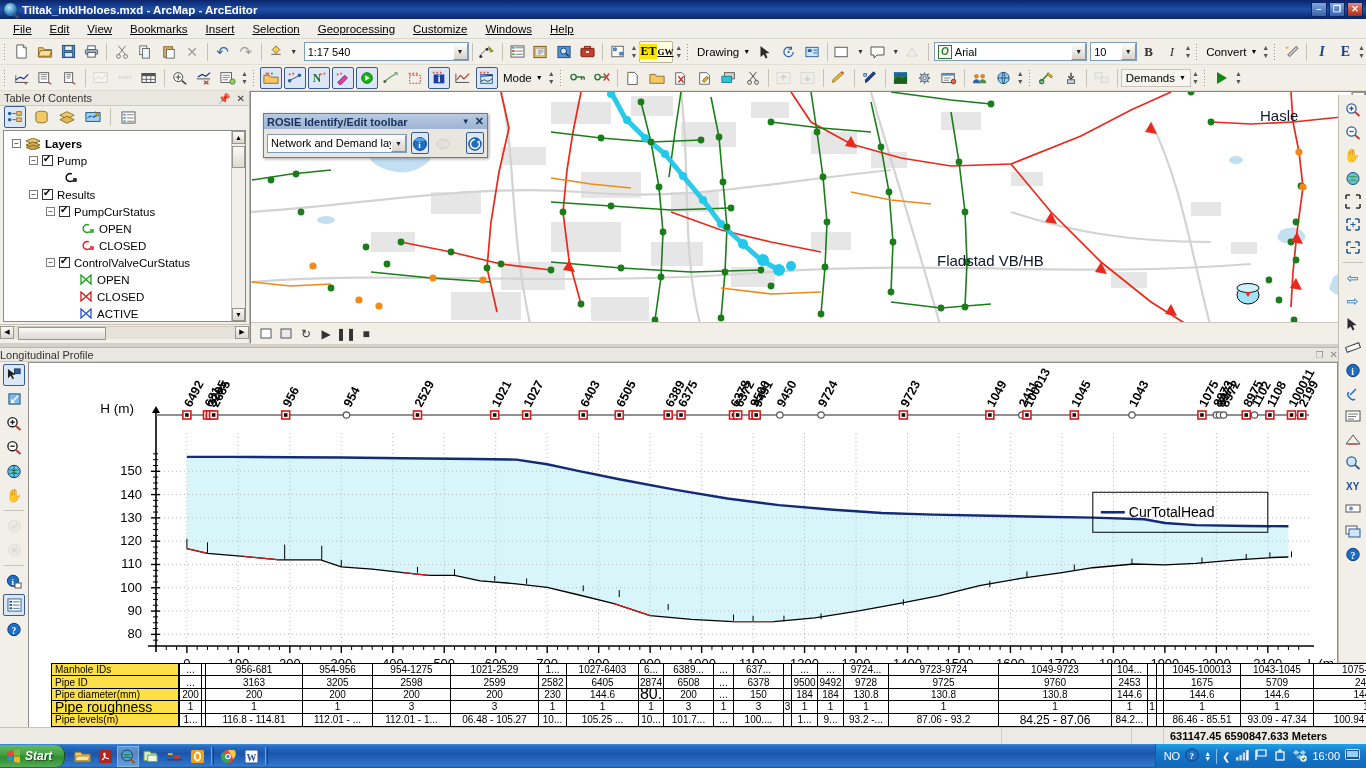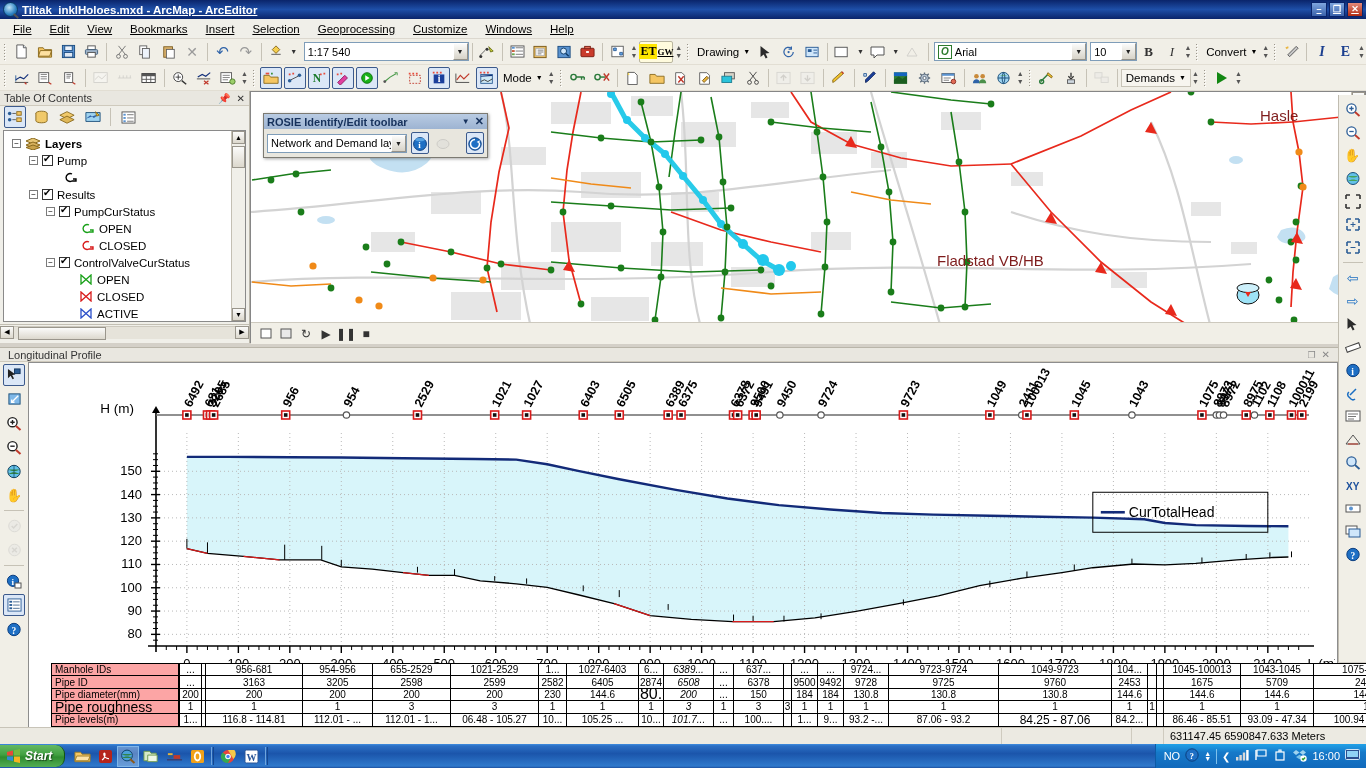--- a/index.html
+++ b/index.html
@@ -11,21 +11,21 @@
     font-size: 11px;
     background: #d4d0c8;
   }
   #app { position: relative; width: 1366px; height: 768px; }
 
   
   .titlebar {
     height: 19px;
     background: linear-gradient(to bottom,#0a246a 0%,#1e4fa8 50%,#0a246a 100%);
     color: #fff; font-weight: bold; font-size: 11.5px;
-    display: flex; align-items: center; padding-left: 3px; text-decoration: underline;
+    display: flex; align-items: center; padding-left: 3px;
   }
   .titlebar .tbicon {
     width: 15px; height: 15px; margin-right: 4px;
     background: radial-gradient(circle at 40% 35%, #bfe3f7 0%, #2a7fc0 60%, #134a78 100%);
     border-radius: 50%; border: 1px solid #0b3a63;
     position: relative;
   }
   .titlebar .tbicon:after {
     content:''; position:absolute; width:6px; height:2px; background:#555;
     right:-2px; bottom:-1px; transform: rotate(40deg);
@@ -130,21 +130,21 @@
   .hbar { height:15px; background:#f0efe9; display:flex; align-items:center; border-top:1px solid #c3bfb3;}
   .hbar .ar { width:14px; height:13px; background:linear-gradient(to bottom,#fbfbfa,#dcd8cd);
     border:1px solid #9a968c; font-size:7px; display:flex; align-items:center; justify-content:center;}
   .hbar .track { flex:1; height:13px; background:#e6e3da; border-top:1px solid #cdc9be; position:relative;}
   .hbar .thumb { position:absolute; left:4px; top:0; width:88px; height:13px;
     background:linear-gradient(to bottom,#fbfbfa,#dcd8cd); border:1px solid #9a968c;}
 
   
   .mapwrap { flex:1; position:relative; background:#fff; border:1px solid #868686; }
   .mapcanvas { position:absolute; inset:0; overflow:hidden; background:#fff; }
-  .maplabel { position:absolute; font-size:15px; color:#7f1d1d; white-space:nowrap; }
+  .maplabel { position:absolute; font-size:15px; color:#0f172a; white-space:nowrap; }
   .mapsb-v { position:absolute; right:0; top:0; width:14px; bottom:14px; background:#f0efe9; border-left:1px solid #c3bfb3; }
   .mapsb-h { position:absolute; left:0; right:14px; bottom:0; height:14px; background:#f0efe9; border-top:1px solid #c3bfb3; }
   .sbar-btn { width:13px; height:13px; background:linear-gradient(to bottom,#fbfbfa,#dcd8cd); border:1px solid #9a968c;
     font-size:7px; display:flex; align-items:center; justify-content:center; }
 
   
   .rosie {
     position:absolute; left:263px; top:113px; width:225px;
     background:#e8e6de; border:1px solid #7c7a72; z-index:40;
     box-shadow:1px 1px 3px rgba(0,0,0,.35);
@@ -162,21 +162,21 @@
     display:flex; flex-direction:column; align-items:center; padding-top:3px; gap:1px;
   }
 
   
   .lp {
     position:absolute; left:0; right:28px; top:347px; bottom:38px;
     background:#f1efe7; border-top:1px solid #b9b5a9;
   }
   .lp-head {
     height:14px; background:#e9e7e0; display:flex; align-items:center;
-    padding:0 8px; font-size:11px; color:#333; border-bottom:1px solid #cfcabd;
+    padding:0 0; font-size:11px; color:#333; border-bottom:1px solid #cfcabd;
   }
   .lp-head .t { flex:1; }
   .lp-left {
     position:absolute; left:0; top:14px; width:28px; bottom:0;
     display:flex; flex-direction:column; align-items:center; padding-top:2px; gap:2px;
   }
   .chartarea {
     position:absolute; left:28px; right:0; top:14px; bottom:0;
     background:#fff; border:1px solid #8d8d8d;
   }
@@ -1712,21 +1712,21 @@
           <line x1="157.88392857142856" y1="185.6305882352941" x2="178.47321428571428" y2="190.2894117647059" stroke="#d81b1b" stroke-width="1.3"></line>
           <line x1="214.50446428571428" y1="193.31764705882352" x2="250.53571428571428" y2="196.81176470588235" stroke="#d81b1b" stroke-width="1.3"></line>
           <line x1="374.07142857142856" y1="209.6235294117647" x2="399.8080357142857" y2="212.41882352941178" stroke="#d81b1b" stroke-width="1.3"></line>
           <line x1="585.1116071428571" y1="240.60470588235293" x2="621.1428571428571" y2="252.71764705882353" stroke="#d81b1b" stroke-width="1.3"></line>
           <line x1="703.5" y1="258.54117647058825" x2="744.6785714285714" y2="258.54117647058825" stroke="#d81b1b" stroke-width="1.3"></line>
           <rect x="1063.8125" y="129.25882352941176" width="175" height="40" fill="none" stroke="#000" stroke-width="1"></rect>
           <line x1="1071.8125" y1="149.25882352941176" x2="1095.8125" y2="149.25882352941176" stroke="#122a78" stroke-width="2.6"></line>
           <text x="1099.8125" y="154.25882352941176" font-size="14" font-family="'Liberation Sans', sans-serif" fill="#000" text-anchor="start">CurTotalHead</text>
         </svg>
       <div id="data-table" style="position:absolute;left:0;top:300px;width:1306px;height:62px;">
-          <div style="position: absolute; left: 22px; top: 0px; width: 128px; border: 1px solid rgb(0, 0, 0); background: #fca5a5;">
+          <div style="position: absolute; left: 22px; top: 0px; width: 128px; border: 1px solid rgb(0, 0, 0); background: #fde047;">
             <div style="height: 12.4px; border-bottom: 1px solid rgb(0, 0, 0); font-size: 10px; padding-left: 3px; display: flex; align-items: center; white-space: nowrap;">Manhole IDs</div>
             <div style="height: 12.4px; border-bottom: 1px solid rgb(0, 0, 0); font-size: 10px; padding-left: 3px; display: flex; align-items: center; white-space: nowrap;">Pipe ID</div>
             <div style="height: 12.4px; border-bottom: 1px solid rgb(0, 0, 0); font-size: 10px; padding-left: 3px; display: flex; align-items: center; white-space: nowrap;">Pipe diameter(mm)</div>
             <div style="height: 12.4px; border-bottom: 1px solid rgb(0, 0, 0); font-size: 14px; padding-left: 3px; display: flex; align-items: center; white-space: nowrap;">Pipe roughness</div>
             <div style="height: 12.4px; border-bottom: none; font-size: 10px; padding-left: 3px; display: flex; align-items: center; white-space: nowrap;">Pipe levels(m)</div>
           </div>
           <div style="position: absolute; left: 150px; top: 0px; border: 1px solid rgb(0, 0, 0); background: rgb(255, 255, 255); display: flex;">
             <div style="width: 22px; border-right: 1px solid rgb(0, 0, 0);">
               <div style="height: 12.4px; border-bottom: 1px solid rgb(0, 0, 0); font-size: 10px; display: flex; align-items: center; justify-content: center; overflow: hidden; white-space: nowrap;">...</div>
               <div style="height: 12.4px; border-bottom: 1px solid rgb(0, 0, 0); font-size: 10px; display: flex; align-items: center; justify-content: center; overflow: hidden; white-space: nowrap;">...</div>
@@ -1749,21 +1749,21 @@
               <div style="height: 12.4px; border-bottom: none; font-size: 10px; display: flex; align-items: center; justify-content: center; overflow: hidden; white-space: nowrap;">116.8 - 114.81</div>
             </div>
             <div style="width: 70px; border-right: 1px solid rgb(0, 0, 0);">
               <div style="height: 12.4px; border-bottom: 1px solid rgb(0, 0, 0); font-size: 10px; display: flex; align-items: center; justify-content: center; overflow: hidden; white-space: nowrap;">954-956</div>
               <div style="height: 12.4px; border-bottom: 1px solid rgb(0, 0, 0); font-size: 10px; display: flex; align-items: center; justify-content: center; overflow: hidden; white-space: nowrap;">3205</div>
               <div style="height: 12.4px; border-bottom: 1px solid rgb(0, 0, 0); font-size: 10px; display: flex; align-items: center; justify-content: center; overflow: hidden; white-space: nowrap;">200</div>
               <div style="height: 12.4px; border-bottom: 1px solid rgb(0, 0, 0); font-size: 10px; display: flex; align-items: center; justify-content: center; overflow: hidden; white-space: nowrap;">1</div>
               <div style="height: 12.4px; border-bottom: none; font-size: 10px; display: flex; align-items: center; justify-content: center; overflow: hidden; white-space: nowrap;">112.01 - ...</div>
             </div>
             <div style="width: 78px; border-right: 1px solid rgb(0, 0, 0);">
-              <div style="height: 12.4px; border-bottom: 1px solid rgb(0, 0, 0); font-size: 10px; display: flex; align-items: center; justify-content: center; overflow: hidden; white-space: nowrap;">655-2529</div>
+              <div style="height: 12.4px; border-bottom: 1px solid rgb(0, 0, 0); font-size: 10px; display: flex; align-items: center; justify-content: center; overflow: hidden; white-space: nowrap;">954-1275</div>
               <div style="height: 12.4px; border-bottom: 1px solid rgb(0, 0, 0); font-size: 10px; display: flex; align-items: center; justify-content: center; overflow: hidden; white-space: nowrap;">2598</div>
               <div style="height: 12.4px; border-bottom: 1px solid rgb(0, 0, 0); font-size: 10px; display: flex; align-items: center; justify-content: center; overflow: hidden; white-space: nowrap;">200</div>
               <div style="height: 12.4px; border-bottom: 1px solid rgb(0, 0, 0); font-size: 10px; display: flex; align-items: center; justify-content: center; overflow: hidden; white-space: nowrap;">3</div>
               <div style="height: 12.4px; border-bottom: none; font-size: 10px; display: flex; align-items: center; justify-content: center; overflow: hidden; white-space: nowrap;">112.01 - 1...</div>
             </div>
             <div style="width: 88px; border-right: 1px solid rgb(0, 0, 0);">
               <div style="height: 12.4px; border-bottom: 1px solid rgb(0, 0, 0); font-size: 10px; display: flex; align-items: center; justify-content: center; overflow: hidden; white-space: nowrap;">1021-2529</div>
               <div style="height: 12.4px; border-bottom: 1px solid rgb(0, 0, 0); font-size: 10px; display: flex; align-items: center; justify-content: center; overflow: hidden; white-space: nowrap;">2599</div>
               <div style="height: 12.4px; border-bottom: 1px solid rgb(0, 0, 0); font-size: 10px; display: flex; align-items: center; justify-content: center; overflow: hidden; white-space: nowrap;">200</div>
               <div style="height: 12.4px; border-bottom: 1px solid rgb(0, 0, 0); font-size: 10px; display: flex; align-items: center; justify-content: center; overflow: hidden; white-space: nowrap;">3</div>
@@ -1783,21 +1783,21 @@
               <div style="height: 12.4px; border-bottom: 1px solid rgb(0, 0, 0); font-size: 10px; display: flex; align-items: center; justify-content: center; overflow: hidden; white-space: nowrap;">1</div>
               <div style="height: 12.4px; border-bottom: none; font-size: 10px; display: flex; align-items: center; justify-content: center; overflow: hidden; white-space: nowrap;">105.25 ...</div>
             </div>
             <div style="width: 25px; border-right: 1px solid rgb(0, 0, 0);">
               <div style="height: 12.4px; border-bottom: 1px solid rgb(0, 0, 0); font-size: 10px; display: flex; align-items: center; justify-content: center; overflow: hidden; white-space: nowrap;">6...</div>
               <div style="height: 12.4px; border-bottom: 1px solid rgb(0, 0, 0); font-size: 10px; display: flex; align-items: center; justify-content: center; overflow: hidden; white-space: nowrap;">2874</div>
               <div style="height: 12.4px; border-bottom: 1px solid rgb(0, 0, 0); font-size: 16px; display: flex; align-items: center; justify-content: center; overflow: hidden; white-space: nowrap;">180.8</div>
               <div style="height: 12.4px; border-bottom: 1px solid rgb(0, 0, 0); font-size: 10px; display: flex; align-items: center; justify-content: center; overflow: hidden; white-space: nowrap;">1</div>
               <div style="height: 12.4px; border-bottom: none; font-size: 10px; display: flex; align-items: center; justify-content: center; overflow: hidden; white-space: nowrap;">10...</div>
             </div>
-            <div style="width: 50px; border-right: 1px solid rgb(0, 0, 0); font-style: italic;">
+            <div style="width: 50px; border-right: 1px solid rgb(0, 0, 0);">
               <div style="height: 12.4px; border-bottom: 1px solid rgb(0, 0, 0); font-size: 10px; display: flex; align-items: center; justify-content: center; overflow: hidden; white-space: nowrap;">6389...</div>
               <div style="height: 12.4px; border-bottom: 1px solid rgb(0, 0, 0); font-size: 10px; display: flex; align-items: center; justify-content: center; overflow: hidden; white-space: nowrap;">6508</div>
               <div style="height: 12.4px; border-bottom: 1px solid rgb(0, 0, 0); font-size: 10px; display: flex; align-items: center; justify-content: center; overflow: hidden; white-space: nowrap;">200</div>
               <div style="height: 12.4px; border-bottom: 1px solid rgb(0, 0, 0); font-size: 10px; display: flex; align-items: center; justify-content: center; overflow: hidden; white-space: nowrap;">3</div>
               <div style="height: 12.4px; border-bottom: none; font-size: 10px; display: flex; align-items: center; justify-content: center; overflow: hidden; white-space: nowrap;">101.7...</div>
             </div>
             <div style="width: 20px; border-right: 1px solid rgb(0, 0, 0);">
               <div style="height: 12.4px; border-bottom: 1px solid rgb(0, 0, 0); font-size: 10px; display: flex; align-items: center; justify-content: center; overflow: hidden; white-space: nowrap;">...</div>
               <div style="height: 12.4px; border-bottom: 1px solid rgb(0, 0, 0); font-size: 10px; display: flex; align-items: center; justify-content: center; overflow: hidden; white-space: nowrap;">...</div>
               <div style="height: 12.4px; border-bottom: 1px solid rgb(0, 0, 0); font-size: 10px; display: flex; align-items: center; justify-content: center; overflow: hidden; white-space: nowrap;">...</div>
@@ -1897,21 +1897,21 @@
             </div>
           </div>
         </div>
     </div>
   </div>
 
   <div class="statusbar">
     <div style="flex:1;"></div>
     <div class="sb-cell" style="width:130px;"></div>
     <div class="sb-cell" style="width:32px;"></div>
-    <div class="sb-cell" style="width:203px;">631147.45  6590847.633 Meters</div>
+    <div class="sb-cell" style="width:203px;font-weight:bold;">631147.45  6590847.633 Meters</div>
   </div>
 
   <div class="taskbar">
     <div class="startbtn">
       <span style="width:15px;height:14px;display:inline-block;position:relative;">
         <svg width="15" height="14" viewBox="0 0 15 14">
             <path d="M1 3l6-1.6V6.6H1z" fill="#e8493a"></path>
             <path d="M8 1.2L14 0v6.6H8z" fill="#76bb3f"></path>
             <path d="M1 7.4h6V12L1 10.8z" fill="#2f8cd8"></path>
             <path d="M8 7.4h6V14L8 12.8z" fill="#f5b521"></path>

